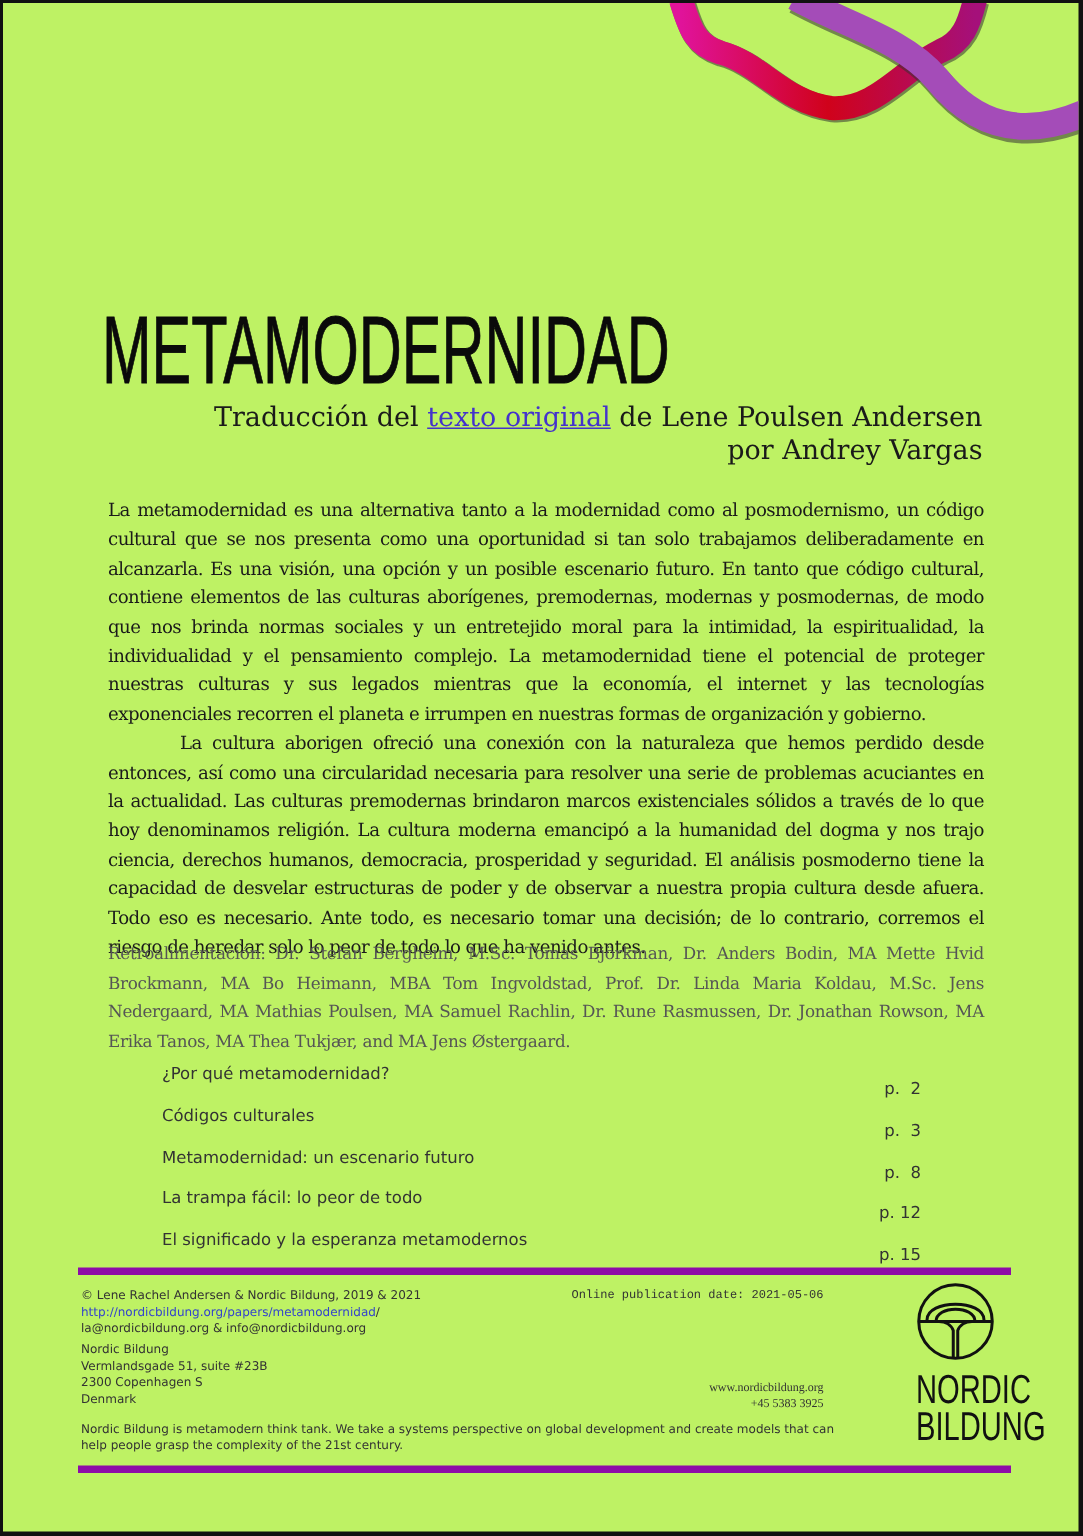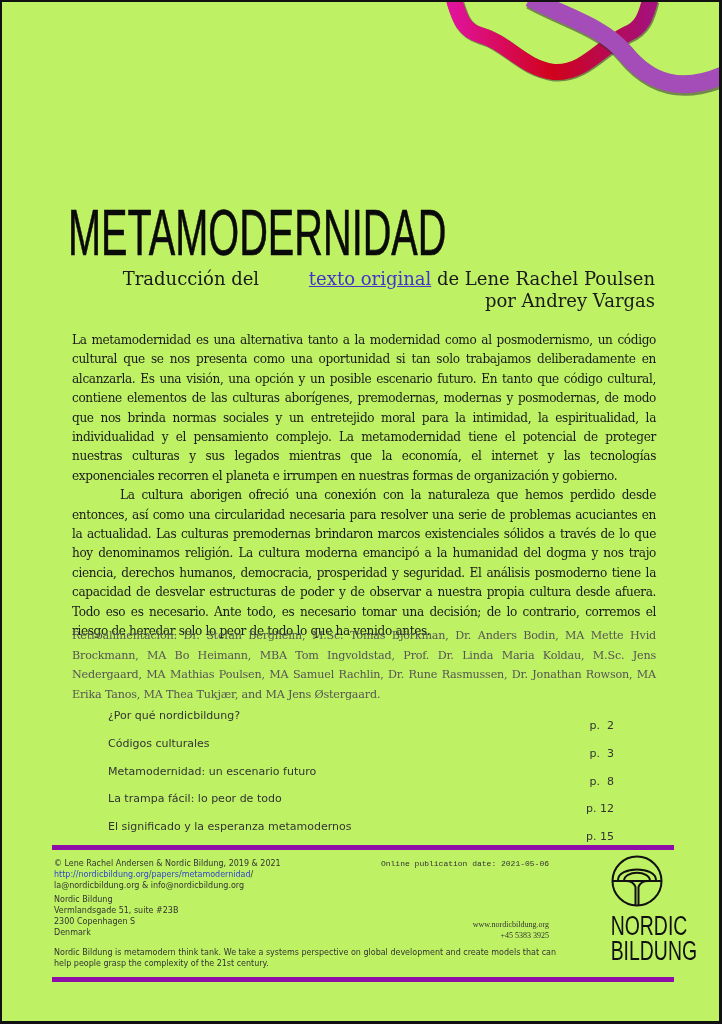--- a/index.html
+++ b/index.html
@@ -23,21 +23,21 @@
     transform: scaleX(0.62); transform-origin: left top;
     white-space: nowrap;
     -webkit-text-stroke: 0.6px #0a0a0a;
   }
   .subtitle {
     position: absolute; right: 64px; top: 266px;
     text-align: right;
     font-family: "DejaVu Serif", serif;
     font-size: 18px; line-height: 22px; color: #1a1a1a;
   }
-  .subtitle a { color: #4433cc; text-decoration: underline; margin-left: 44px; }
+  .subtitle a { color: #4433cc; text-decoration: underline; }
   .body-text {
     position: absolute; left: 70px; top: 329px; width: 584px;
     font-family: "DejaVu Serif", serif;
     font-size: 12.1px; line-height: 19.4px; color: #1a1a1a;
     text-align: justify;
     letter-spacing: -0.35px;
   }
   .body-text p { margin: 0; }
   .body-text p.indent { text-indent: 48px; }
   .feedback {
@@ -108,35 +108,35 @@
     <path d="M452,-2 C458,18 462,28 478,33 C505,40 520,66 552,70 C582,72 600,44 625,32 C640,26 644,14 648,-2" fill="none" stroke="url(#gPink)" stroke-width="16" stroke-linecap="butt"></path>
 
     <path d="M528,-4 C560,14 600,24 622,50 C648,82 680,92 724,72" fill="none" stroke="#333" stroke-width="19" stroke-linecap="butt" opacity="0.55" transform="translate(1,2)"></path>
     <path d="M528,-4 C560,14 600,24 622,50 C648,82 680,92 724,72" fill="none" stroke="#a44cb8" stroke-width="18" stroke-linecap="butt"></path>
   </svg>
 
   <h1 class="title">METAMODERNIDAD</h1>
 
   <div class="subtitle">
     <div>
-      <span>Traducción del </span><a>texto original</a><span> de Lene Rachel Poulsen</span>
+      <span>Traducción del </span><a>texto original</a><span> de Lene Poulsen Andersen</span>
     </div>
     <div>por Andrey Vargas</div>
   </div>
 
   <div class="body-text">
     <p>La metamodernidad es una alternativa tanto a la modernidad como al posmodernismo, un código cultural que se nos presenta como una oportunidad si tan solo trabajamos deliberadamente en alcanzarla. Es una visión, una opción y un posible escenario futuro. En tanto que código cultural, contiene elementos de las culturas aborígenes, premodernas, modernas y posmodernas, de modo que nos brinda normas sociales y un entretejido moral para la intimidad, la espiritualidad, la individualidad y el pensamiento complejo. La metamodernidad tiene el potencial de proteger nuestras culturas y sus legados mientras que la economía, el internet y las tecnologías exponenciales recorren el planeta e irrumpen en nuestras formas de organización y gobierno.</p>
     <p class="indent">La cultura aborigen ofreció una conexión con la naturaleza que hemos perdido desde entonces, así como una circularidad necesaria para resolver una serie de problemas acuciantes en la actualidad. Las culturas premodernas brindaron marcos existenciales sólidos a través de lo que hoy denominamos religión. La cultura moderna emancipó a la humanidad del dogma y nos trajo ciencia, derechos humanos, democracia, prosperidad y seguridad. El análisis posmoderno tiene la capacidad de desvelar estructuras de poder y de observar a nuestra propia cultura desde afuera. Todo eso es necesario. Ante todo, es necesario tomar una decisión; de lo contrario, corremos el riesgo de heredar solo lo peor de todo lo que ha venido antes.</p>
   </div>
 
   <div class="feedback">Retroalimentación: Dr. Stefan Bergheim, M.Sc. Tomas Björkman, Dr. Anders Bodin, MA Mette Hvid Brockmann, MA Bo Heimann, MBA Tom Ingvoldstad, Prof. Dr. Linda Maria Koldau, M.Sc. Jens Nedergaard, MA Mathias Poulsen, MA Samuel Rachlin, Dr. Rune Rasmussen, Dr. Jonathan Rowson, MA Erika Tanos, MA Thea Tukjær, and MA Jens Østergaard.</div>
 
   <div class="toc">
     <div class="toc-row">
-      <span>¿Por qué nordicbildung?</span>
+      <span>¿Por qué metamodernidad?</span>
       <span class="toc-page">p.  2</span>
     </div>
     <div class="toc-row">
       <span>Códigos culturales</span>
       <span class="toc-page">p.  3</span>
     </div>
     <div class="toc-row">
       <span>Metamodernidad: un escenario futuro</span>
       <span class="toc-page">p.  8</span>
     </div>

